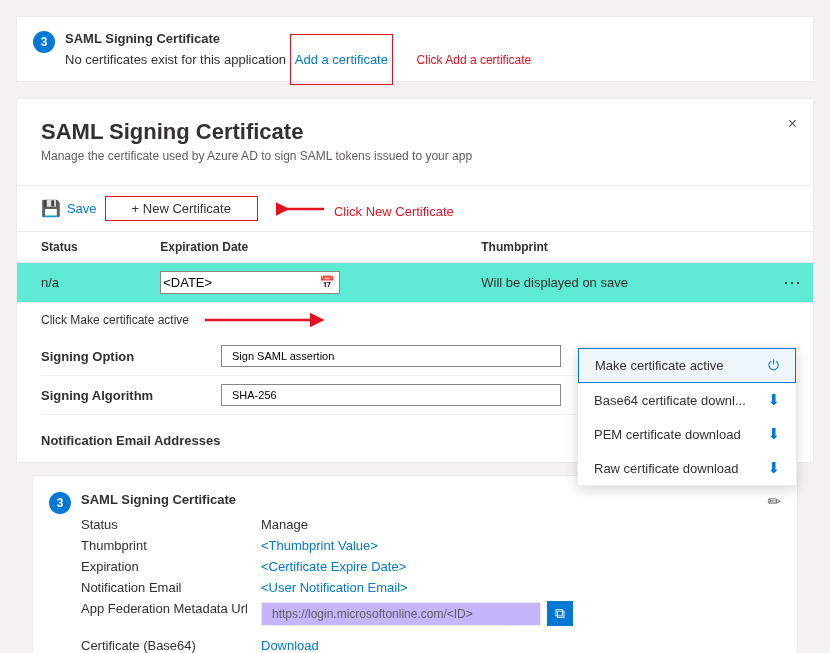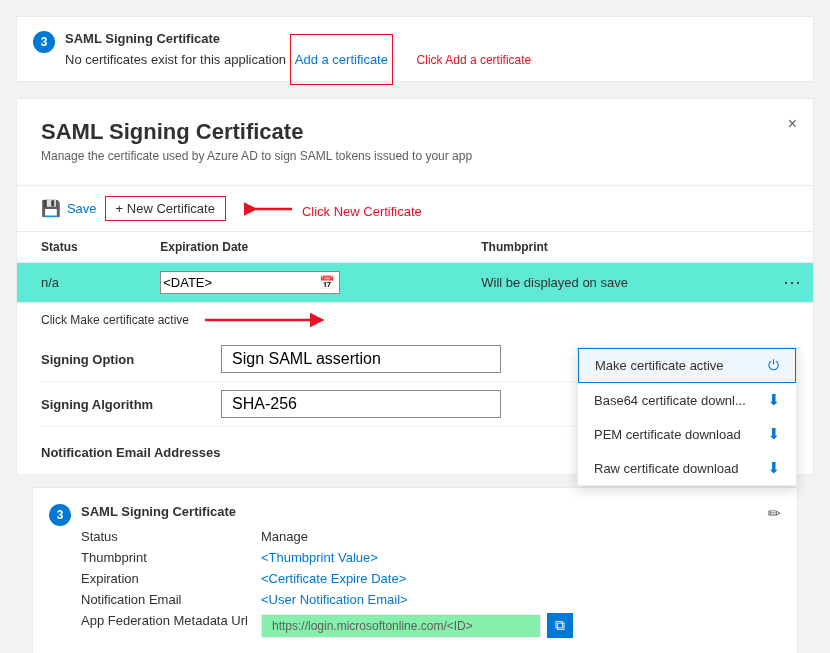--- a/index.html
+++ b/index.html
@@ -42,21 +42,21 @@
 
     
     .toolbar { display: flex; align-items: center; gap: 8px; padding: 10px 24px; border-bottom: 1px solid #edebe9; }
     .btn-save {
       display: flex; align-items: center; gap: 6px;
       background: none; border: none; cursor: pointer; color: #0078d4; font-size: 13px;
     }
     .btn-new-cert {
       display: flex; align-items: center; gap: 6px;
       background: none; border: 1.5px solid #e81123; cursor: pointer; color: #323130;
-      font-size: 13px; padding: 4px 10px;
+      font-size: 13px; padding: 4px 26px;
     }
     .arrow-hint { display: flex; align-items: flex-end; gap: 8px; color: #e81123; font-size: 13px; margin-left: 10px; }
 
     
     .cert-table { width: 100%; border-collapse: collapse; }
     .cert-table th {
       text-align: left; padding: 8px 24px; font-weight: 600; font-size: 12px;
       border-bottom: 1px solid #edebe9; color: #323130;
     }
     .cert-table td { padding: 8px 24px; border-bottom: 1px solid #edebe9; font-size: 13px; }
@@ -88,22 +88,22 @@
     }
     .dropdown-item.active { background: #eff6fc; border: 1.5px solid #0078d4; }
     .download-icon { color: #0078d4; font-size: 15px; }
     .power-icon { color: #0078d4; font-size: 14px; }
 
     
     .fields-section { padding: 0 24px 8px; }
     .field-row { display: flex; align-items: center; padding: 8px 0; border-bottom: 1px solid #f3f2f1; gap: 0; }
     .field-label { width: 180px; font-weight: 600; font-size: 13px; flex-shrink: 0; }
     .field-value-input {
-      border: 1px solid #8a8886; padding: 4px 10px; font-size: 16px;
-      background: white; width: 280px; outline: none;
+      border: 1px solid #8a8886; padding: 4px 10px; font-size: 11px;
+      background: white; width: 340px; outline: none;
     }
 
     
     .notif-section { padding: 10px 24px; }
     .notif-title { font-weight: 600; font-size: 13px; margin-bottom: 4px; }
 
     
     .bottom-box {
       margin: 8px 16px 16px;
       background: white; border: 1px solid #edebe9; padding: 16px;
@@ -113,21 +113,21 @@
     .bottom-box-title { font-weight: 600; margin-bottom: 10px; }
     .edit-pencil-btn { background: none; border: none; cursor: pointer; color: #605e5c; font-size: 16px; }
 
     .info-grid { display: grid; grid-template-columns: 180px 1fr; row-gap: 6px; margin-bottom: 12px; }
     .info-label { font-weight: 400; color: #323130; }
     .info-value { color: #323130; }
     .info-value.placeholder { color: #0078d4; }
 
     .url-row { display: flex; align-items: center; gap: 6px; }
     .url-input-box {
-      background: #86efac; border: 1px solid #edebe9; padding: 4px 10px;
+      background: #c4b5fd; border: 1px solid #edebe9; padding: 4px 10px;
       font-size: 12px; color: #605e5c; width: 280px;
     }
     .copy-btn {
       background: #0078d4; border: none; cursor: pointer;
       color: white; padding: 4px 8px; font-size: 14px;
     }
 
     .download-link { color: #0078d4; text-decoration: none; cursor: pointer; }
     .download-grid { display: grid; grid-template-columns: 180px 1fr; row-gap: 4px; }
   </style>

